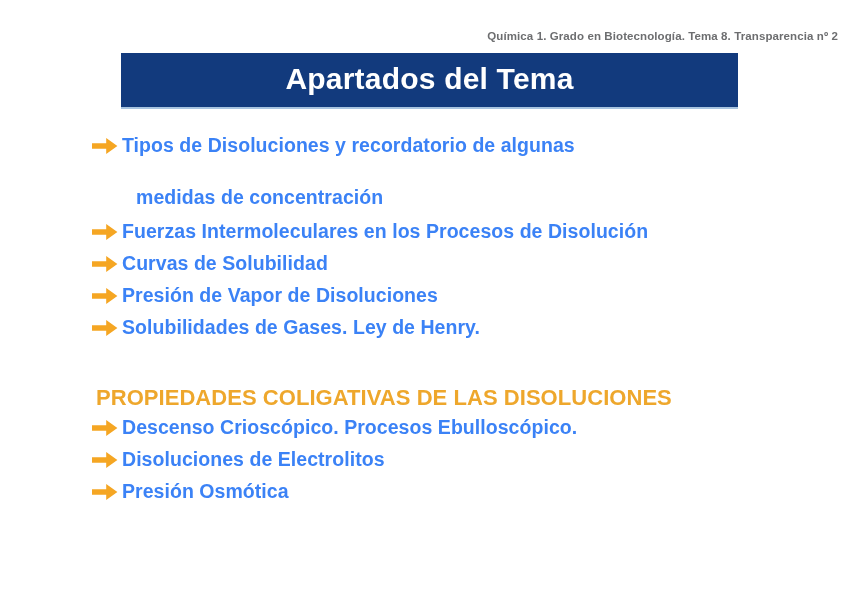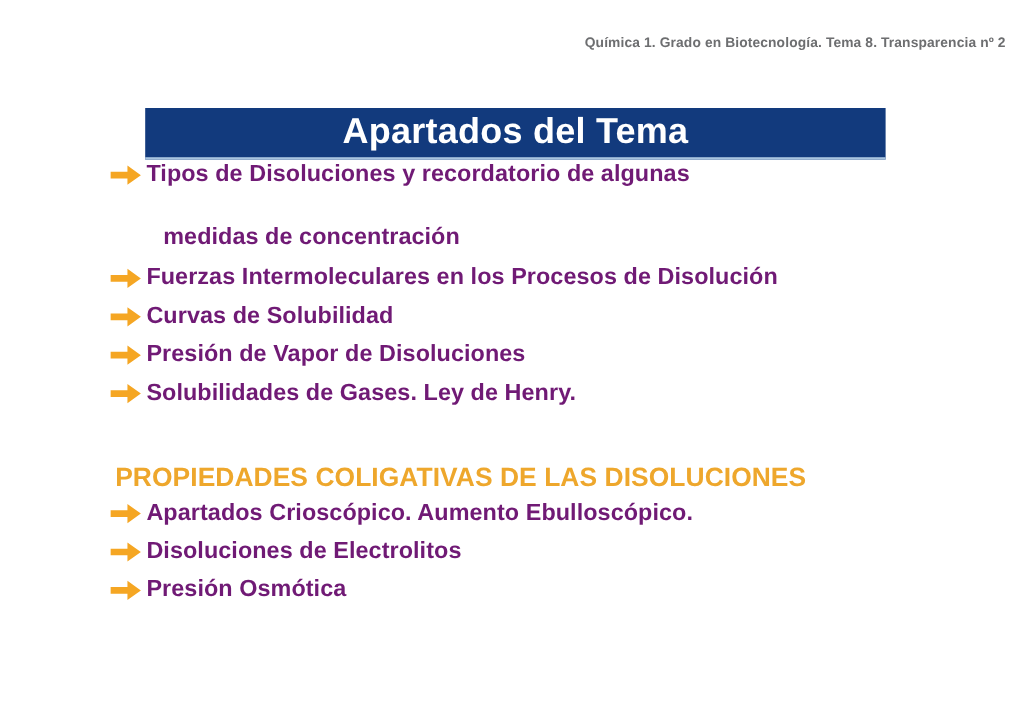--- a/index.html
+++ b/index.html
@@ -32,28 +32,27 @@
     white-space: nowrap;
     padding-left: 48px;
   }
 
   
   .title-banner {
     position: absolute;
     left: 121px;
     top: 53px;
     width: 617px;
-    height: 43px;
+    height: 56px;
     background: #123a7d;
     border-bottom: 2px solid #a8c4e0;
     display: flex;
     align-items: center;
     justify-content: center;
     box-sizing: border-box;
-    margin-top: 37px;
   }
   .title-banner-text {
     color: #ffffff;
     font-size: 30px;
     font-weight: bold;
     letter-spacing: 0.2px;
     line-height: 1;
     padding-bottom: 2px;
   }
 
@@ -74,21 +73,21 @@
     flex: 0 0 auto;
     width: 30px;
     padding-top: 4px;
     line-height: 0;
   }
   .bullet-arrow svg {
     display: block;
   }
   .bullet-text {
     flex: 1 1 auto;
-    color: #701a75;
+    color: #3b82f6;
     font-size: 19.5px;
     font-weight: bold;
     line-height: 25px;
     letter-spacing: 0.05px;
   }
   .bullet-text .cont-line {
     display: block;
     padding-left: 14px;
     margin-top: 27px;
   }
@@ -173,21 +172,21 @@
 
     <div class="section-heading">PROPIEDADES COLIGATIVAS DE LAS DISOLUCIONES</div>
 
 
     <div class="bullet-row row-gap">
       <span class="bullet-arrow">
         <svg width="26" height="18" viewBox="0 0 26 18" aria-hidden="true">
           <path d="M0 6.2 H14.2 V1.0 L25.4 9.0 L14.2 17.0 V11.8 H0 Z" fill="#f5a623"></path>
         </svg>
       </span>
-      <span class="bullet-text">Apartados Crioscópico. Aumento Ebulloscópico.</span>
+      <span class="bullet-text">Descenso Crioscópico. Procesos Ebulloscópico.</span>
     </div>
 
     <div class="bullet-row row-gap">
       <span class="bullet-arrow">
         <svg width="26" height="18" viewBox="0 0 26 18" aria-hidden="true">
           <path d="M0 6.2 H14.2 V1.0 L25.4 9.0 L14.2 17.0 V11.8 H0 Z" fill="#f5a623"></path>
         </svg>
       </span>
       <span class="bullet-text">Disoluciones de Electrolitos</span>
     </div>

